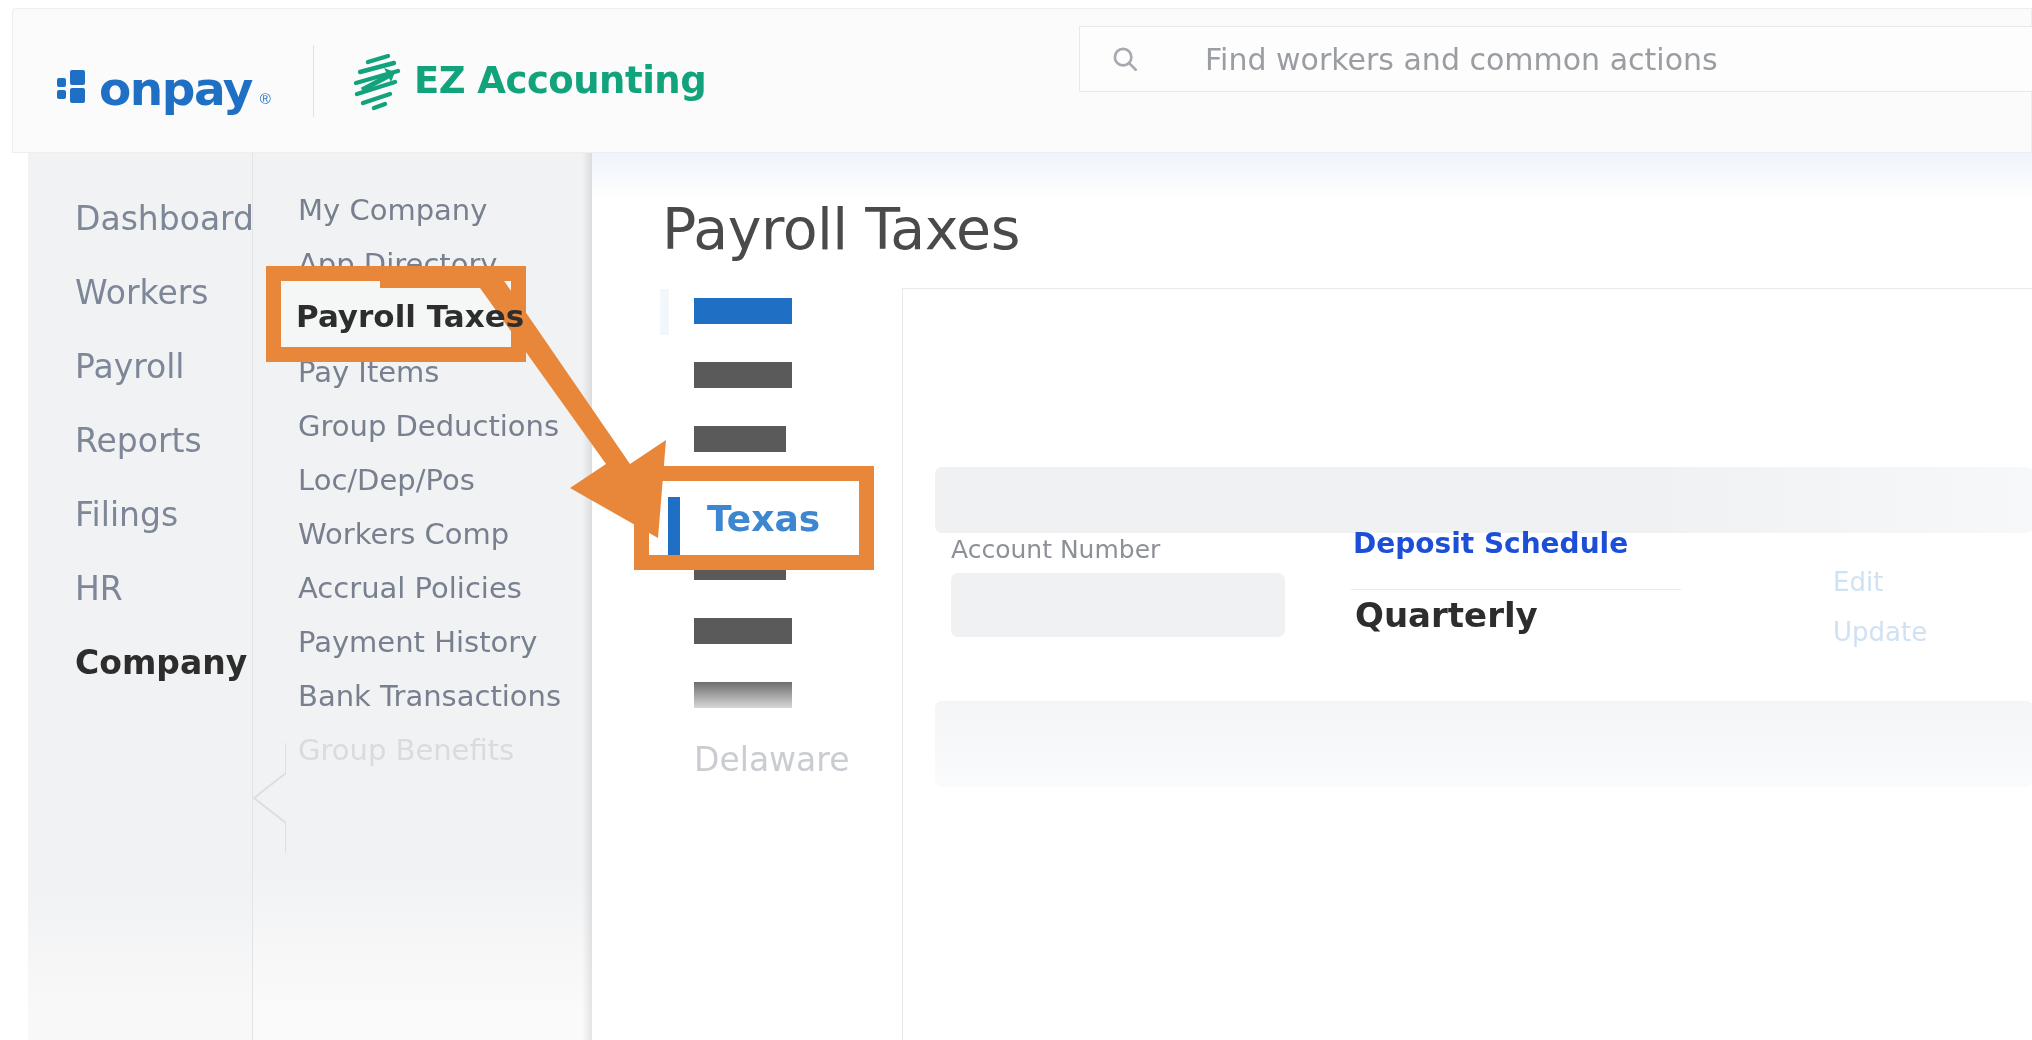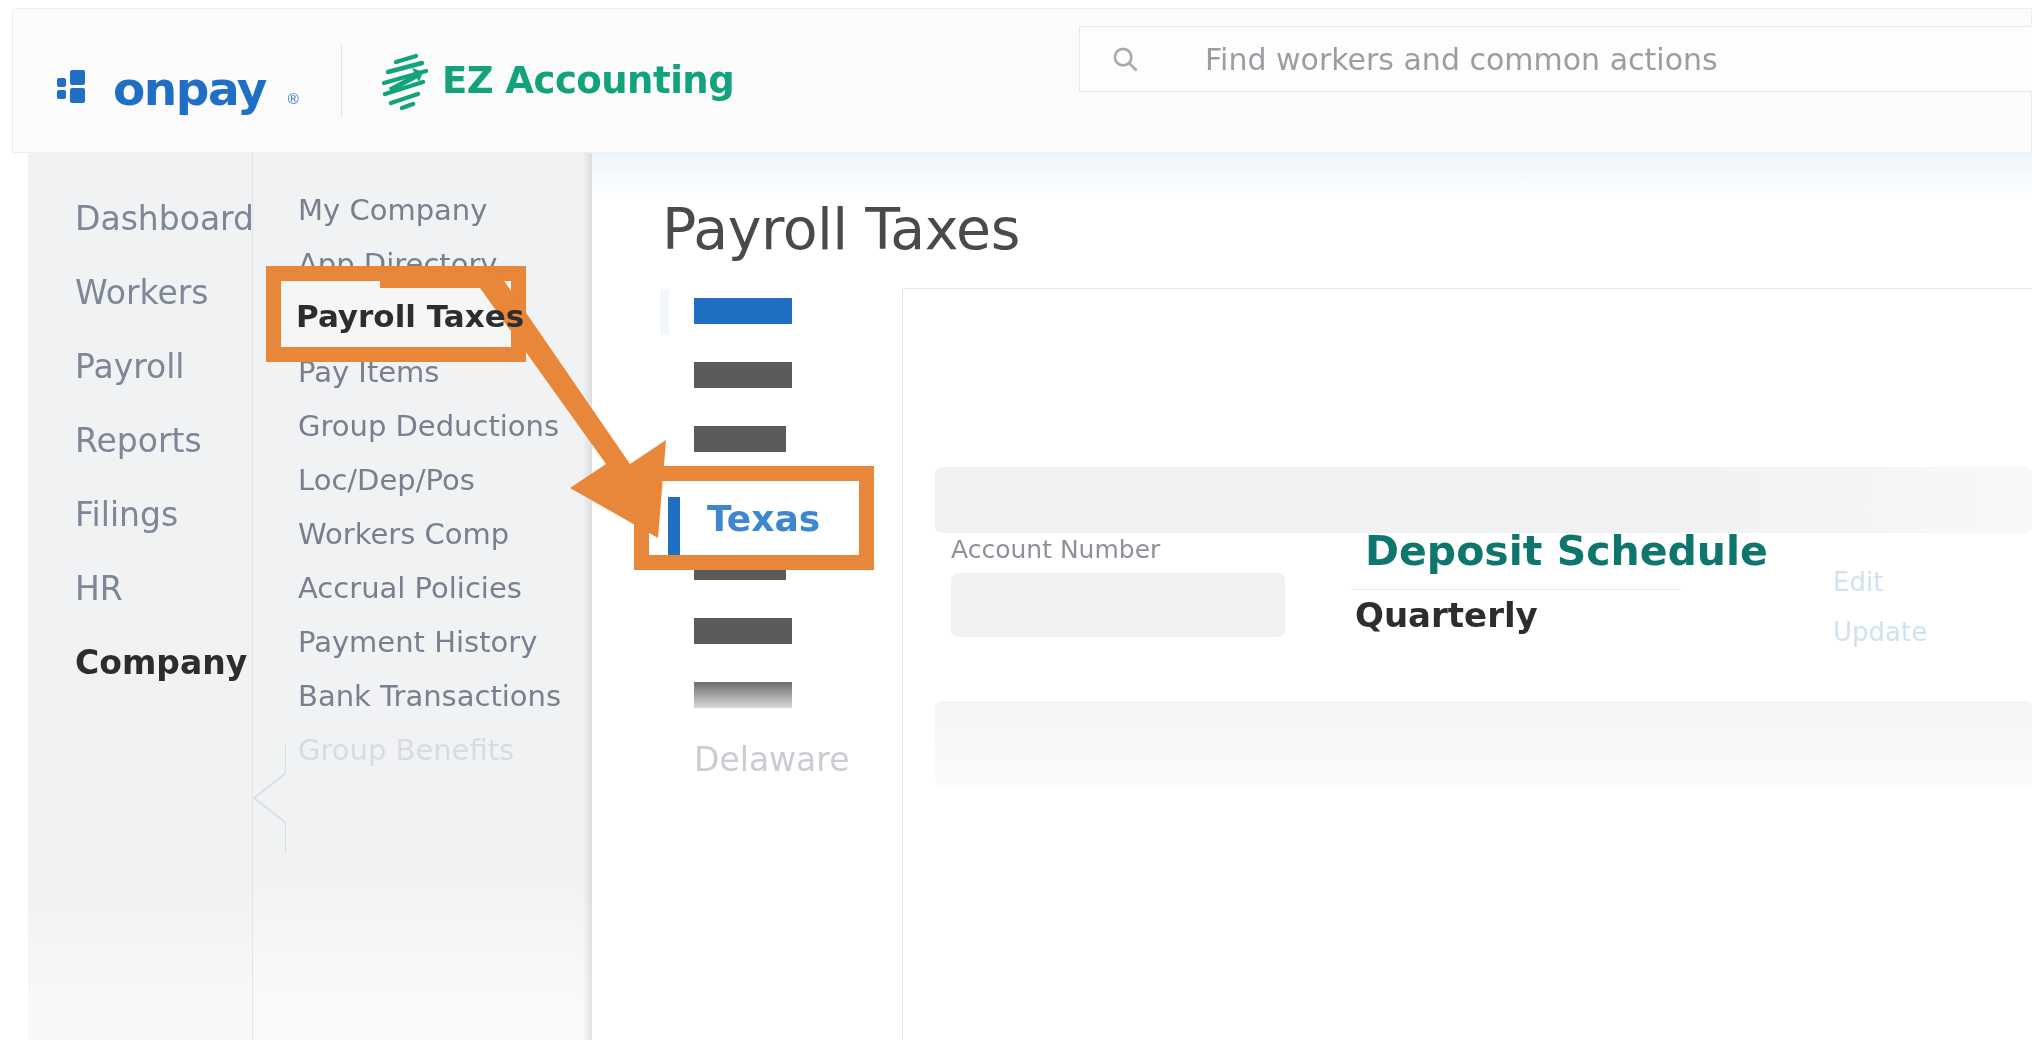--- a/index.html
+++ b/index.html
@@ -30,21 +30,21 @@
   }
   .brand-area {
     display: flex;
     align-items: center;
     padding-left: 44px;
     height: 100%;
   }
   .onpay-logo {
     display: flex;
     align-items: center;
-    gap: 20px;
+    gap: 6px;
     margin-top: 12px;
   }
   .onpay-squares {
     position: relative;
     width: 36px; height: 34px;
   }
   .onpay-squares i {
     position: absolute;
     background: #1f6fc4;
     display: block;
@@ -266,26 +266,25 @@
   .field-label {
     position: absolute;
     left: 48px; top: 246px;
     font-size: 25px;
     color: #8d9197;
     font-family: "DejaVu Sans", sans-serif;
   }
   .deposit-head {
     position: absolute;
     left: 450px; top: 238px;
-    font-size: 41px;
-    font-weight: 700;
-    color: #0f766e;
+    font-size: 28px;
+    font-weight: 700;
+    color: #1d4ed8;
     font-family: "DejaVu Sans", sans-serif;
     white-space: nowrap;
-    margin-left: 12px;
   }
   .deposit-rule {
     position: absolute;
     left: 448px; top: 300px;
     width: 330px; height: 1px;
     background: #e7e9eb;
   }
   .deposit-value {
     position: absolute;
     left: 452px; top: 306px;

